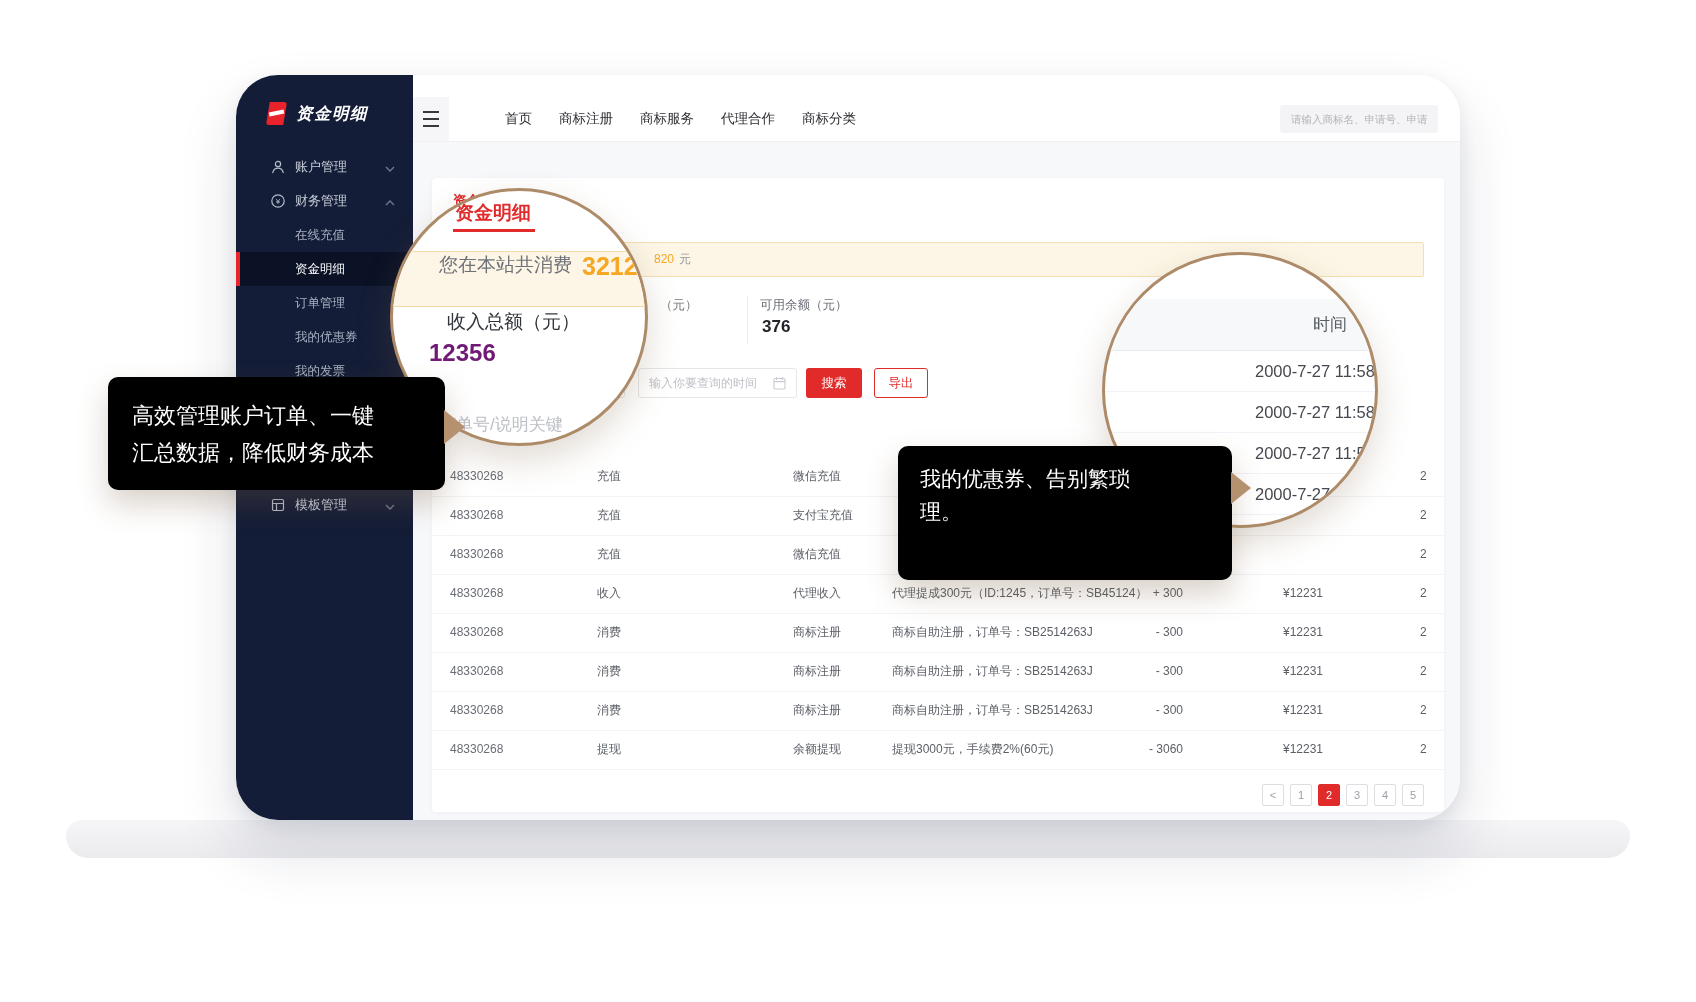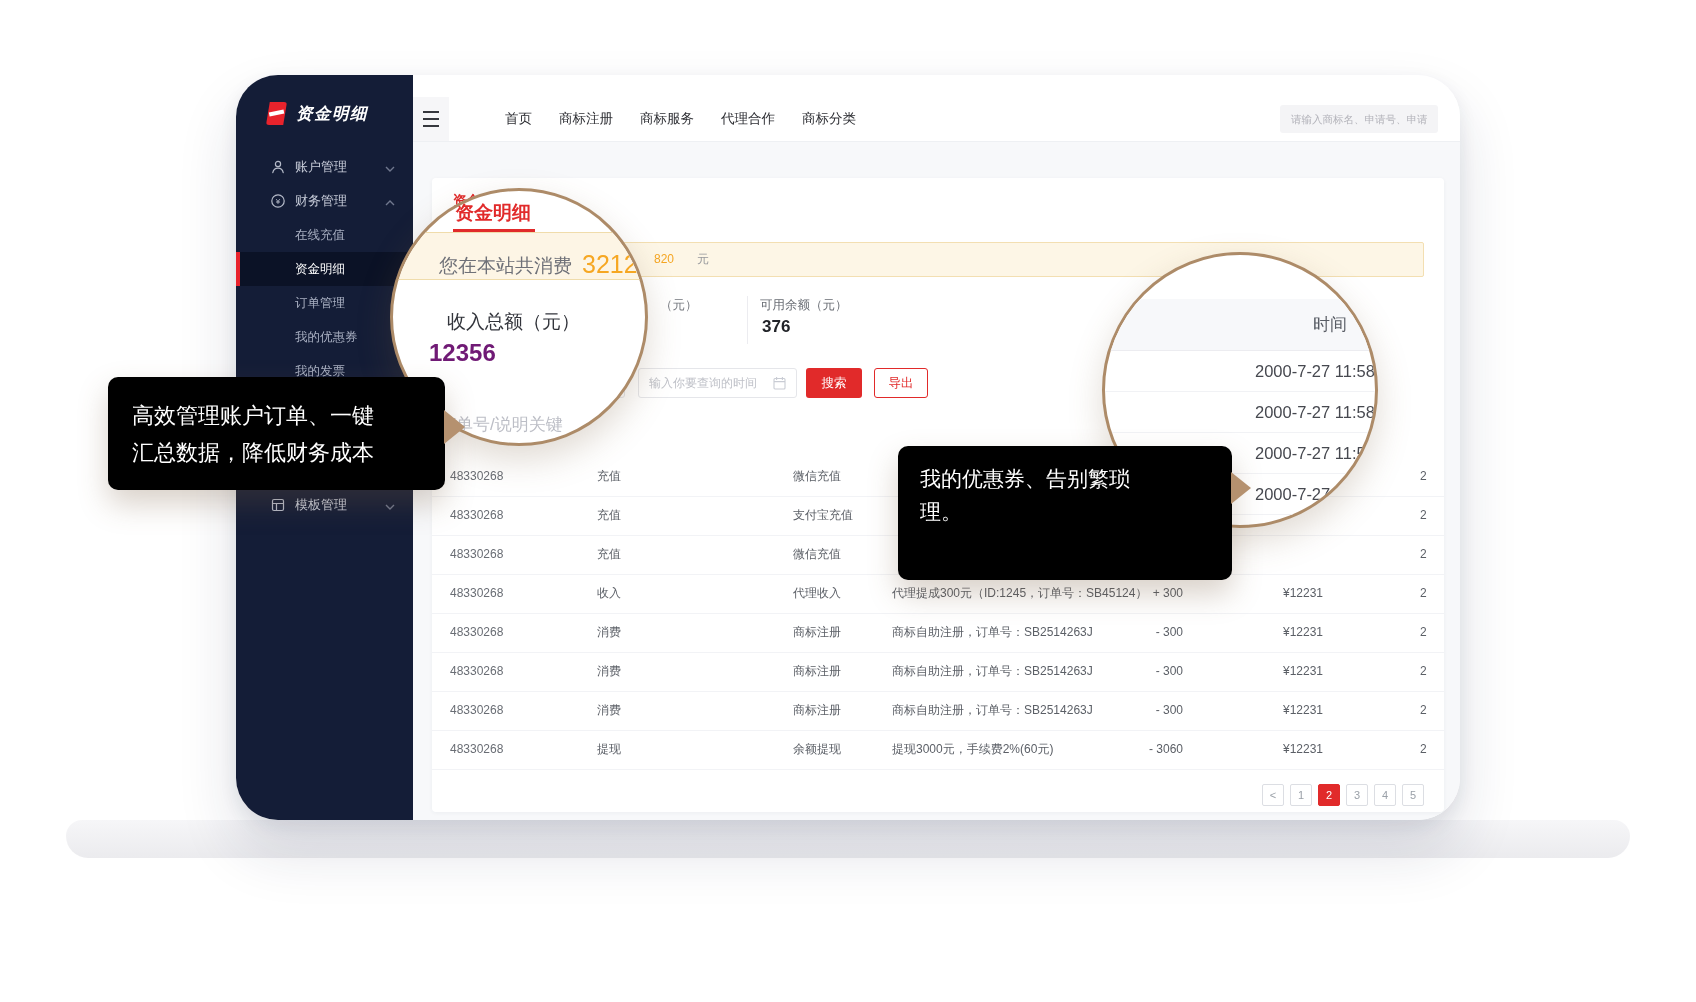--- a/index.html
+++ b/index.html
@@ -46,21 +46,21 @@
   .breadcrumb{position:absolute;left:197px;top:151px;font-size:12px;color:#9aa0a8;display:flex;gap:7px;align-items:center}
   .crumb-sep{color:#c2c6cc}
   .breadcrumb .last{color:#5f646c}
 
   
   .card{position:absolute;left:196px;top:103px;width:1012px;height:634px;background:#fff;border-radius:4px;
         overflow:hidden;box-shadow:0 1px 4px rgba(40,50,80,.05)}
   .tab-active{position:absolute;left:21px;top:14px;font-size:13.5px;font-weight:bold;color:#e12a2a}
   .banner{position:absolute;left:20px;top:64px;width:972px;height:35px;background:#fdf6e6;border:1px solid #f3dfb2;
           border-radius:2px;box-sizing:border-box}
-  .banner-tail{position:absolute;left:201px;top:0;height:33px;line-height:33px;font-size:12px;display:flex;gap:23px}
+  .banner-tail{position:absolute;left:201px;top:0;height:33px;line-height:33px;font-size:12px;display:flex;gap:5px}
   .tail-num{color:#f5a623}.tail-unit{color:#97989c}
   .stat-remnant{position:absolute;left:228px;top:119px;font-size:12.5px;color:#74777e}
   .stat-divider{position:absolute;left:315px;top:118px;width:1px;height:48px;background:#ececf0}
   .stat-label3{position:absolute;left:328px;top:119px;font-size:12.5px;color:#686c73}
   .stat-value3{position:absolute;left:330px;top:139px;font-size:17px;font-weight:bold;color:#222429}
 
   .kw-input{position:absolute;left:20px;top:190px;width:173px;height:30px;border:1px solid #e5e6ea;border-radius:3px;box-sizing:border-box;background:#fff}
   .date-input{position:absolute;left:206px;top:190px;width:159px;height:30px;border:1px solid #e5e6ea;border-radius:3px;
               box-sizing:border-box;font-size:12px;color:#85878d;padding:0 30px 0 10px;outline:none;background:#fff}
   .date-input::placeholder{color:#bfc1c8}
@@ -84,24 +84,24 @@
             font-size:11px;color:#9aa0a8;background:#fff;box-sizing:border-box;cursor:pointer;padding:0 2px}
   .page-btn.active{background:#e12a2a;border-color:#e12a2a;color:#fff}
 
   
   .magnifier{position:absolute;border:3px solid #ad8b68;border-radius:50%;background:#fff;overflow:hidden;
              box-shadow:0 14px 34px rgba(120,90,60,.22);z-index:20;box-sizing:border-box}
   .m1{left:390px;top:188px;width:258px;height:258px}
   .m2{left:1102px;top:252px;width:276px;height:276px}
   .m1-tab{position:absolute;left:62px;top:9px;font-size:19px;font-weight:bold;color:#e12a2a;white-space:nowrap}
   .m1-tabline{position:absolute;left:60px;top:38px;width:82px;height:3px;background:#e12a2a}
-  .m1-banner{position:absolute;left:-12px;top:41px;width:300px;height:48px;background:#fdf5e5;border-top:1px solid #f0dcab;
-             border-bottom:1px solid #f0dcab;display:flex;align-items:flex-end;padding-left:58px;box-sizing:border-box;white-space:nowrap}
+  .m1-banner{position:absolute;left:-12px;top:60px;width:300px;height:56px;background:#fdf5e5;border-top:1px solid #f0dcab;
+             border-bottom:1px solid #f0dcab;display:flex;align-items:flex-start;padding-left:58px;box-sizing:border-box;white-space:nowrap}
   .m1-bprefix{font-size:19px;color:#6f7178}
-  .m1-bamount{font-size:25px;color:#f6a723;font-weight:normal;margin-left:10px}
+  .m1-bamount{font-size:25px;color:#f6a723;font-weight:bold;margin-left:10px}
   .m1-income-label{position:absolute;left:54px;top:118px;font-size:19px;color:#33353c;white-space:nowrap}
   .m1-income-value{position:absolute;left:36px;top:148px;font-size:24px;font-weight:bold;color:#701a75}
   .m1-kw{position:absolute;left:46px;top:222px;font-size:17px;color:#bcbec6;white-space:nowrap}
   .m2-head{position:absolute;left:0;top:44px;width:276px;height:52px;background:#f7f8fa;border-bottom:1px solid #ececf0;
            line-height:52px;padding-left:208px;font-size:17px;color:#595d65;box-sizing:border-box}
   .m2-rows{position:absolute;left:0;top:96px;width:276px}
   .m2-row{height:40px;line-height:40px;padding-left:150px;font-size:16.5px;color:#46484f;border-bottom:1px solid #f1f2f5;white-space:nowrap}
 
   
   .callout{position:absolute;background:#000000;border-radius:10px;color:#fff;z-index:30;box-sizing:border-box;

